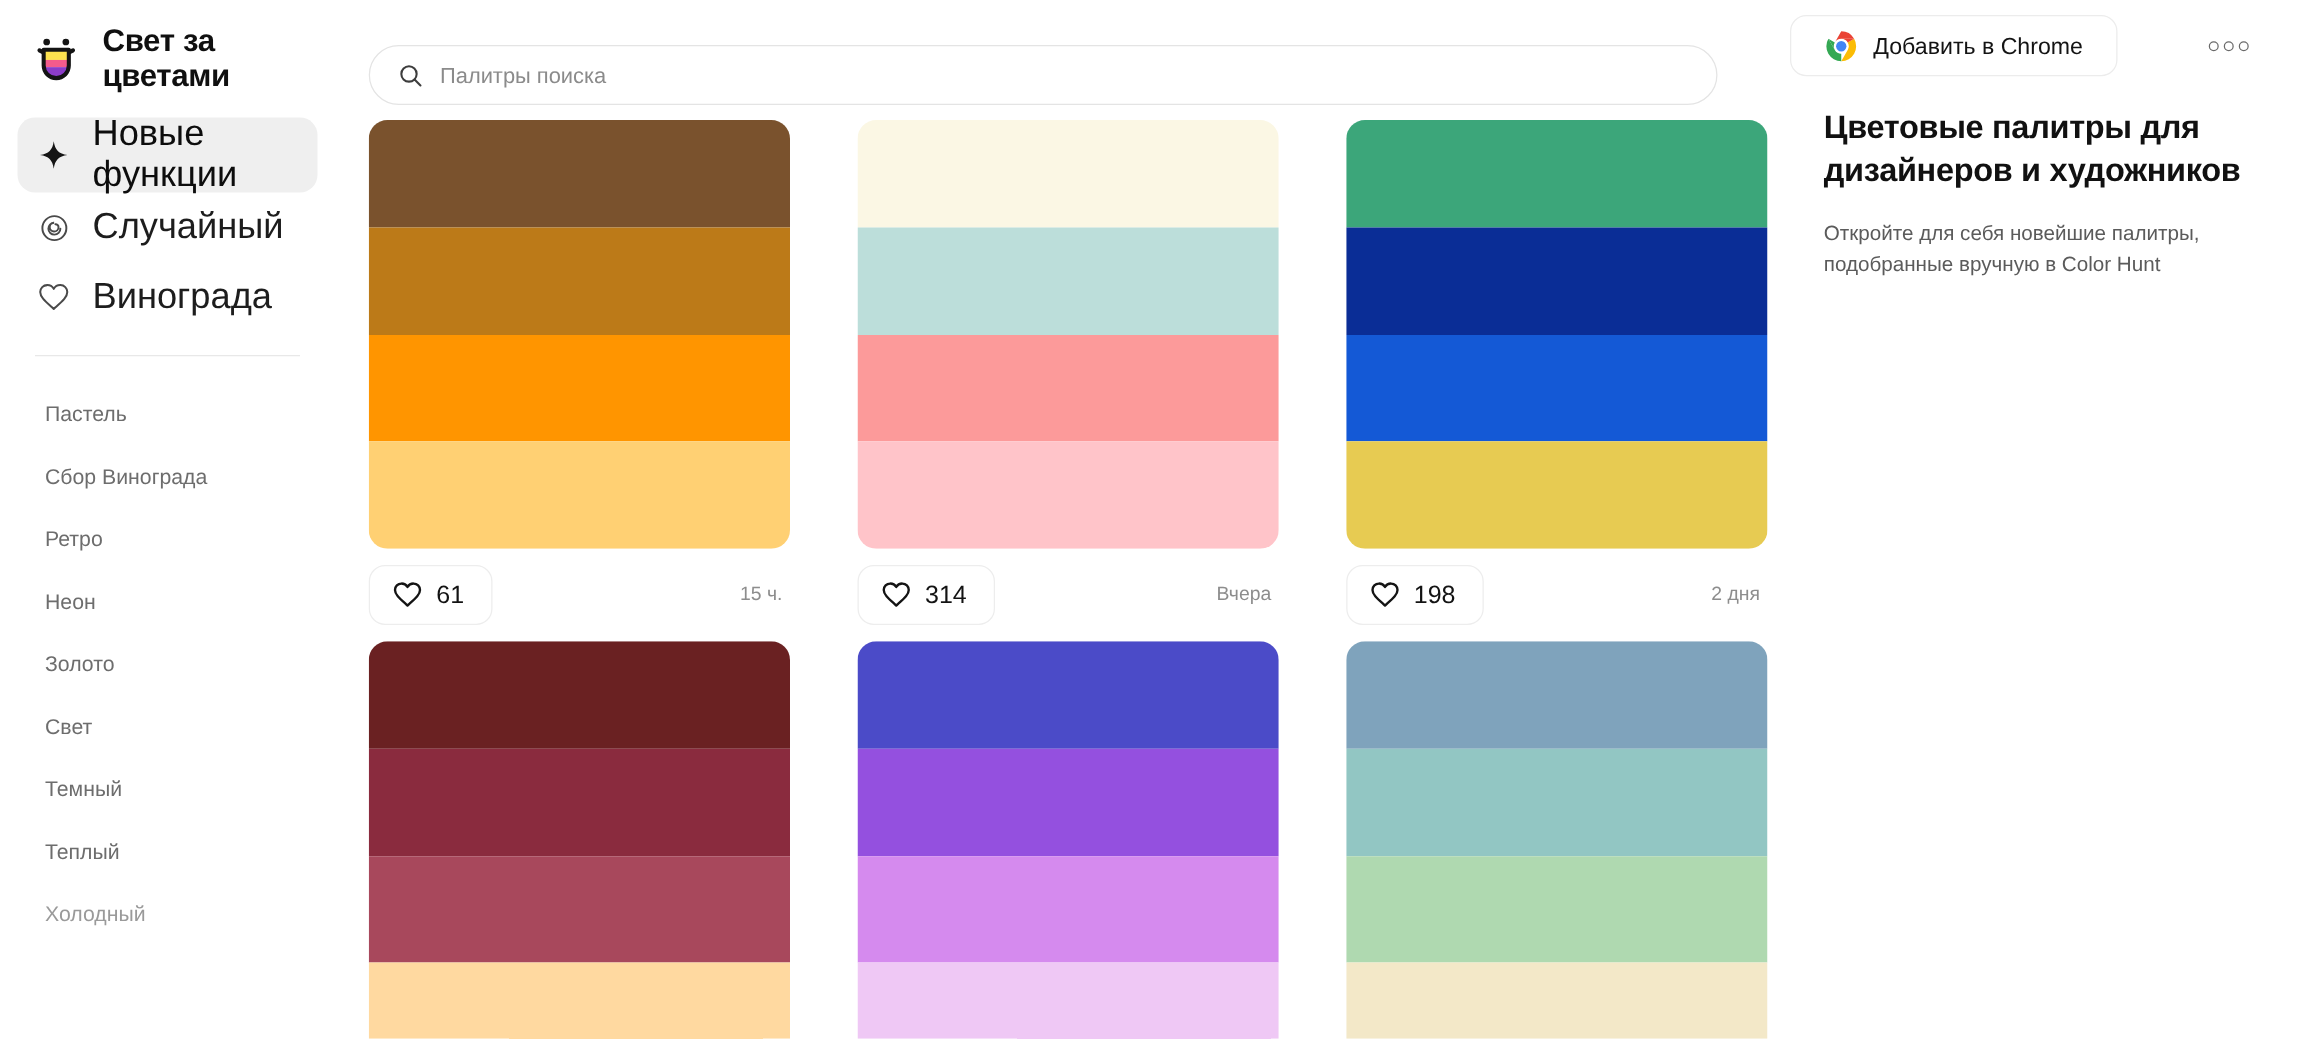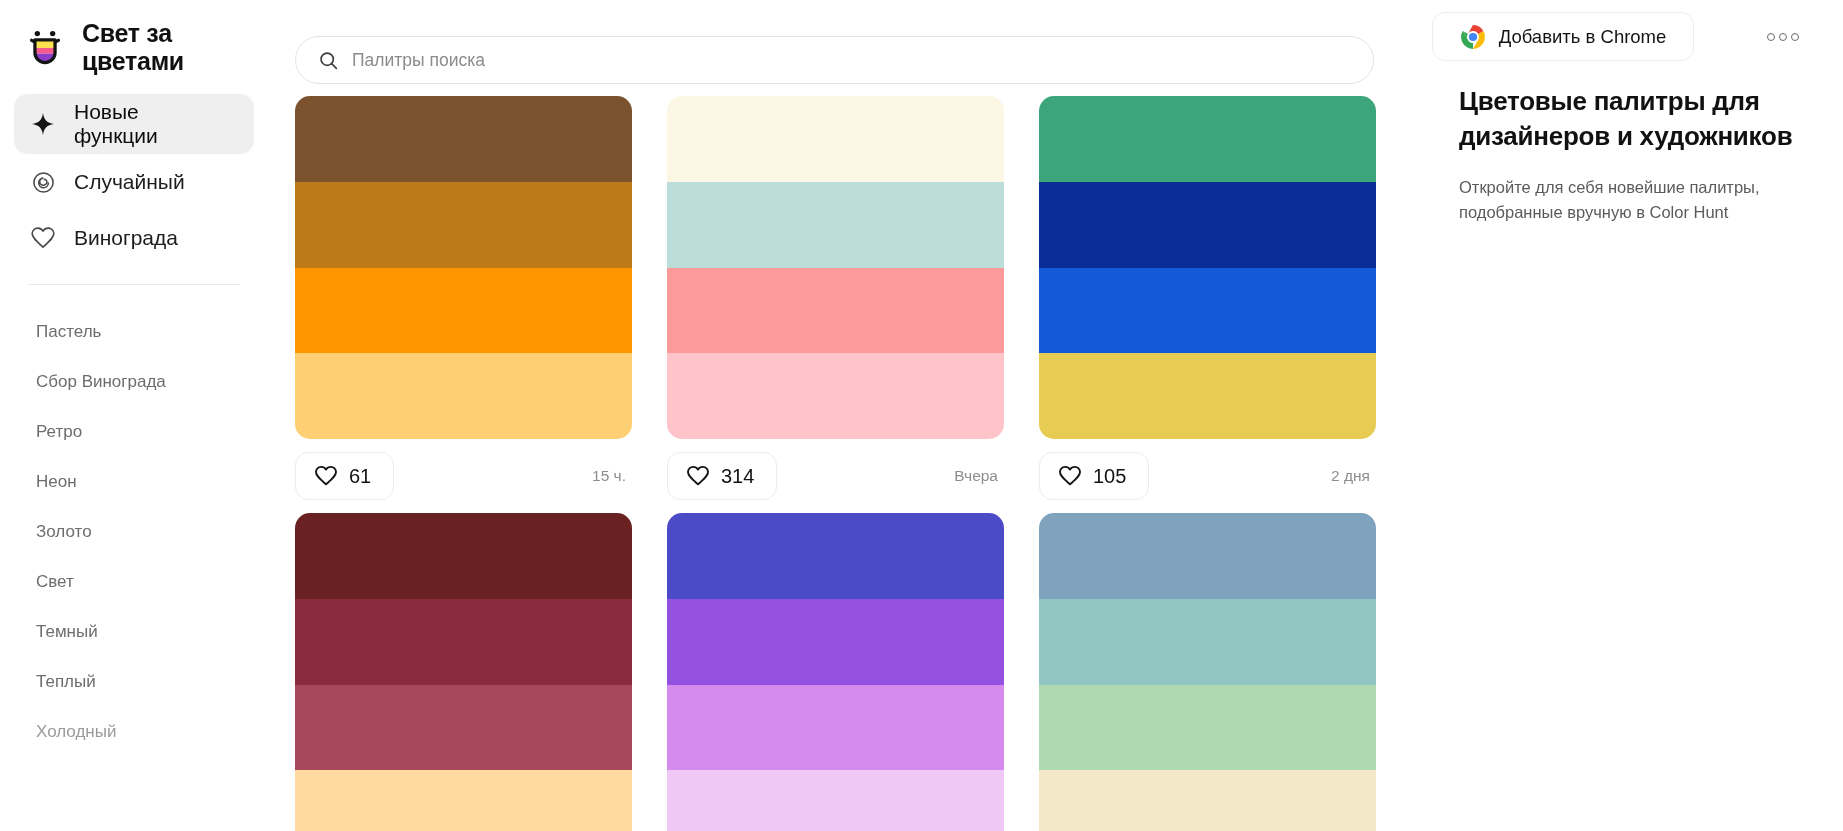--- a/index.html
+++ b/index.html
@@ -36,21 +36,21 @@
   .nav-item {
     display: flex; align-items: center; gap: 16px;
     height: 56px; padding: 0 14px;
     border-radius: 14px;
     cursor: pointer;
     color: #1c1c1c;
   }
   .nav-item.multiline { height: 60px; }
   .nav-item.active { background: #efefef; }
   .nav-icon { width: 30px; height: 30px; flex: 0 0 30px; display: flex; align-items: center; justify-content: center; }
-  .nav-label { font-size: 21px; line-height: 1.14; color: #1d1d1d; }
+  .nav-label { font-size: 29px; line-height: 1.14; color: #1d1d1d; }
   .nav-item.active .nav-label { color: #0d0d0d; }
   .nav-label.two-line { max-width: 125px; }
 
   .divider {
     height: 1px; background: #e8e8e8;
     margin: 18px 28px 0 28px;
   }
 
   .tags { padding: 22px 0 0 0; }
   .tag {
@@ -111,21 +111,21 @@
   
   .content {
     position: absolute; left: 268px; top: 80px;
     width: 1575px; height: 751px;
     overflow: hidden;
   }
   .grid {
     position: absolute; left: 27px; top: 16px;
     width: 1107px;
   }
-  .row { display: flex; gap: 35px; text-align: center; }
+  .row { display: flex; gap: 54px; text-align: center; }
   .card { width: 337px; }
   .palette {
     width: 337px; height: 343px;
     border-radius: 15px; overflow: hidden;
     display: flex; flex-direction: column;
     cursor: pointer;
   }
   .swatch { width: 100%; flex: 1 1 0; }
   .card-meta {
     height: 74px; display: flex; align-items: center;
@@ -322,21 +322,21 @@
             <div class="swatch" style="background-color: rgb(20, 89, 214);"></div>
             <div class="swatch" style="background-color: rgb(231, 203, 82);"></div>
           </div>
           <div class="card-meta">
             <div class="like-btn">
               <span class="heart-icon">
                 <svg viewBox="0 0 24 24" width="24" height="24" aria-hidden="true">
                   <path d="M12 20.4 l-1.5 -1.35 C5.2 14.3 2 11.45 2 7.95 A5.1 5.1 0 0 1 7.1 2.85 a5.55 5.55 0 0 1 4.9 2.75 a5.55 5.55 0 0 1 4.9 -2.75 A5.1 5.1 0 0 1 22 7.95 c0 3.5 -3.2 6.35 -8.5 11.12 Z" fill="none" stroke="#141414" stroke-width="1.9" stroke-linejoin="round"></path>
                 </svg>
               </span>
-              <span class="like-count">105</span>
+              <span class="like-count">198</span>
             </div>
             <span class="time-label">2 дня</span>
           </div>
         </article>
 
       </div>
 
       <div class="row">
 
         <article class="card">

